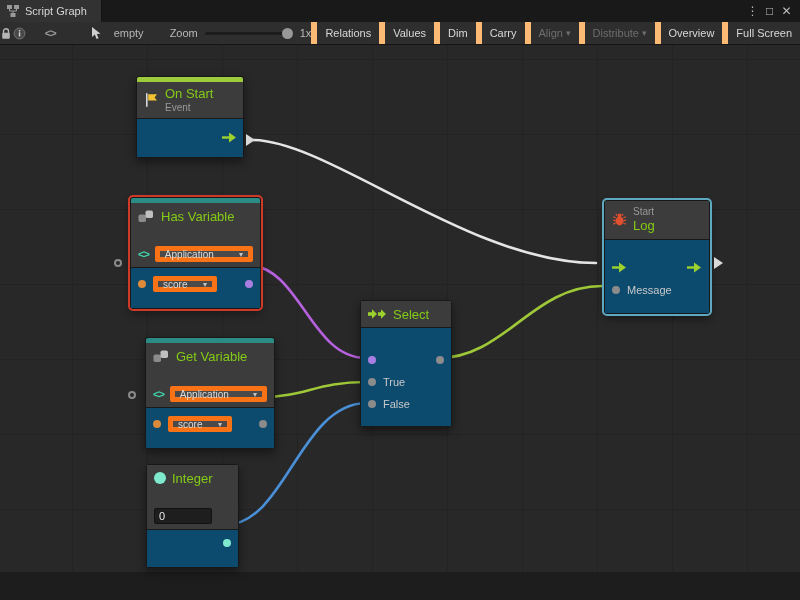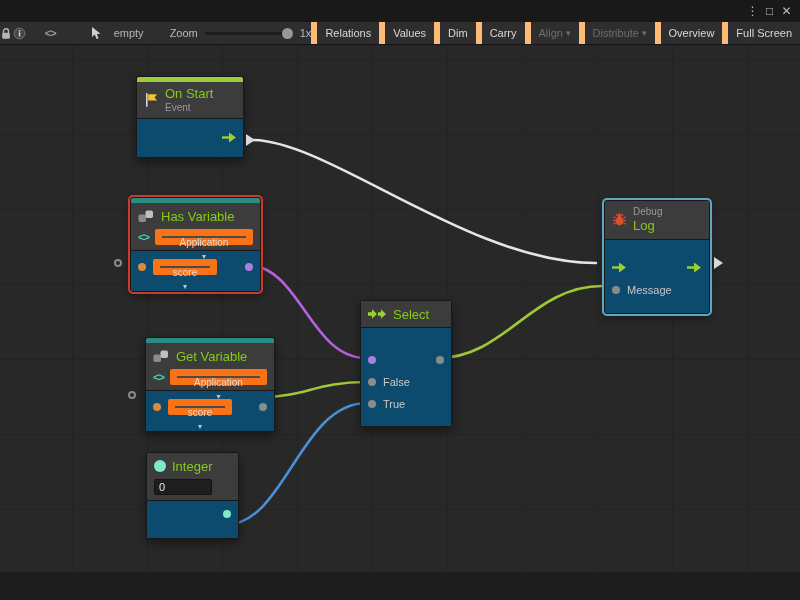--- a/index.html
+++ b/index.html
@@ -41,49 +41,58 @@
 
   
   .node{position:absolute;z-index:2;background:#262626;border:1px solid #181818;border-radius:3px;
     box-shadow:0 4px 10px rgba(0,0,0,.45);}
   .sel-red{outline:2px solid #cf3a28;}
   .sel-blue{outline:2px solid #5fa9c0;}
   .accent{height:5px;border-radius:2px 2px 0 0;}
   .accent.green{background:#9ccb3b;}
   .accent.teal{background:#2b8c86;}
   .nhead{background:#3c3c3c;padding:4px 7px;display:flex;align-items:center;gap:6px;}
-  .nhead.col{flex-direction:column;align-items:stretch;gap:3px;}
+  .nhead.col{flex-direction:column;align-items:stretch;gap:20px;}
   .hrow{display:flex;align-items:center;gap:6px;height:18px;}
   .ntitle{font-size:13px;color:#84cc16;}
   .nsub{font-size:10px;color:#999;}
   .ncol{display:flex;flex-direction:column;line-height:1.2;}
   .nbody{background:#0c4a6e;border-top:1px solid #191919;}
   .prow{display:flex;align-items:center;gap:7px;padding:0 7px;height:22px;font-size:11px;color:#c9c9c9;}
   .dot{width:8px;height:8px;border-radius:50%;flex:none;}
   .dot.orange{background:#dd8a3a;}
   .dot.purple{background:#a87fe0;}
   .dot.gray{background:#8b8b8b;}
   .dot.mint{background:#7fe9cd;}
   .dropdown{display:flex;align-items:center;justify-content:space-between;gap:4px;background:#4a4a4a;
-    border:7px solid #f97316;border-radius:2px;padding:1px 5px;font-size:10px;color:#dcdcdc;height:16px;flex-direction:column;}
+    border:5px solid #f97316;border-radius:2px;padding:1px 5px;font-size:10px;color:#dcdcdc;height:16px;}
   .dropdown .arrow{font-size:8px;color:#c4c4c4;}
   .tri{position:absolute;z-index:3;width:0;height:0;border-top:6px solid transparent;
     border-bottom:6px solid transparent;border-left:9px solid #d9d9d9;}
   .hollow{position:absolute;z-index:2;width:8px;height:8px;border:2px solid #8a8a8a;border-radius:50%;}
   .intcircle{width:12px;height:12px;border-radius:50%;background:#7fe9cd;flex:none;}
   .intfield{background:#1e1e1e;border:1px solid #121212;border-radius:2px;color:#e6e6e6;
     font-size:11px;padding:1px 4px;width:58px;height:16px;font-family:inherit;}
   .spacer{flex:1;}
 </style>
 </head>
 <body>
 
 <div class="app">
 
   <div class="titlebar">
+    <div class="tab">
+      <svg width="12" height="12" viewBox="0 0 12 12">
+        <rect x="0" y="0" width="5" height="4" fill="#9a9a9a"></rect>
+        <rect x="7" y="0" width="5" height="4" fill="#9a9a9a"></rect>
+        <rect x="3.5" y="8" width="5" height="4" fill="#9a9a9a"></rect>
+        <path d="M2.5 4 v2 h7 v-2 M6 6 v2" stroke="#9a9a9a" fill="none"></path>
+      </svg>
+      <span>Script Graph</span>
+    </div>
     <div class="win-controls">
       <span>⋮</span>
       <span>□</span>
       <span>✕</span>
     </div>
   </div>
 
   <div class="toolbar">
     <span class="tbicon">
       <svg width="12" height="13" viewBox="0 0 12 13">
@@ -240,25 +249,25 @@
       <span class="ntitle">Select</span>
     </div>
     <div class="nbody" style="padding:21px 0 11px">
       <div class="prow">
         <span class="dot purple"></span>
         <span class="spacer"></span>
         <span class="dot gray"></span>
       </div>
       <div class="prow">
         <span class="dot gray"></span>
+        <span>True</span>
+      </div>
+      <div class="prow">
+        <span class="dot gray"></span>
         <span>False</span>
-      </div>
-      <div class="prow">
-        <span class="dot gray"></span>
-        <span>True</span>
       </div>
     </div>
   </div>
 
   <div class="node sel-blue" style="left:604px;top:200px;width:106px">
     <div class="nhead" style="padding:5px 7px">
       <svg width="15" height="15" viewBox="0 0 16 16">
         <g stroke="#e0502e" stroke-width="1.2">
           <line x1="4" y1="6.5" x2="1.2" y2="5"></line>
             <line x1="4" y1="9" x2="1" y2="9"></line>
@@ -266,21 +275,21 @@
           <line x1="12" y1="6.5" x2="14.8" y2="5"></line>
             <line x1="12" y1="9" x2="15" y2="9"></line>
             <line x1="12" y1="11.5" x2="14.8" y2="13"></line>
           <line x1="5.5" y1="4" x2="4" y2="2"></line>
             <line x1="10.5" y1="4" x2="12" y2="2"></line>
         </g>
         <ellipse cx="8" cy="9.5" rx="4.2" ry="4.8" fill="#e0502e"></ellipse>
         <circle cx="8" cy="3.8" r="2.1" fill="#e0502e"></circle>
       </svg>
       <span class="ncol">
-        <span class="nsub">Debug</span>
+        <span class="nsub">Start</span>
         <span class="ntitle">Log</span>
       </span>
     </div>
     <div class="nbody" style="padding:17px 0 12px">
       <div class="prow">
         <svg width="15" height="11" viewBox="0 0 15 11">
           <path d="M0 5.5 H7" stroke="#9cd12e" stroke-width="2.4"></path>
           <path d="M7 0.5 L14 5.5 L7 10.5 Z" fill="#9cd12e"></path>
         </svg>
         <span class="spacer"></span>
@@ -290,21 +299,21 @@
         </svg>
       </div>
       <div class="prow">
         <span class="dot gray"></span>
         <span>Message</span>
       </div>
     </div>
   </div>
   <div class="tri" style="left:714px;top:257px"></div>
 
-  <div class="node" style="left:146px;top:452px;width:93px">
+  <div class="node" style="left:146px;top:464px;width:93px">
     <div class="nhead col">
       <span class="hrow">
         <span class="intcircle"></span>
         <span class="ntitle">Integer</span>
       </span>
       <span class="hrow">
         <input class="intfield" value="0" style="">
       </span>
     </div>
     <div class="nbody" style="height:38px;padding:4px 7px 0;display:flex;justify-content:flex-end;align-items:flex-start">

